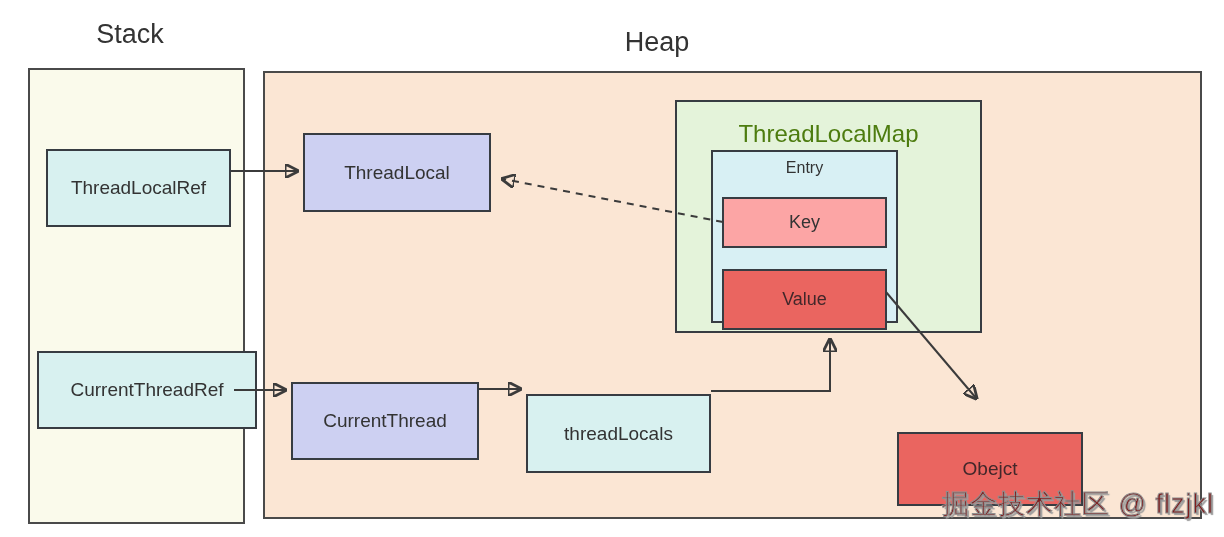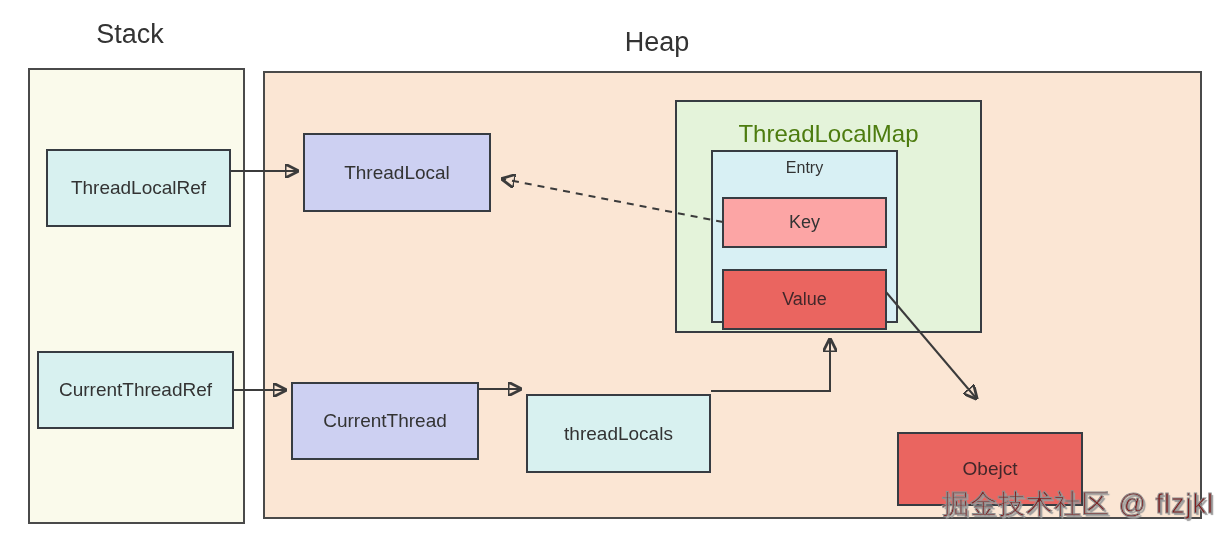--- a/index.html
+++ b/index.html
@@ -50,21 +50,21 @@
     color: #333333;
     white-space: nowrap;
   }
   .cyan     { background: #d8f1f0; }
   .lavender { background: #cdd0f2; }
   .gray     { background: #fca5a5; }
   .red      { background: #ea6560; color: #42272a; }
 
   .node.threadlocalref   { left: 46px;  top: 131px; width: 185px; height: 78px; margin-top: 18px; }
   .node.threadlocal      { left: 303px; top: 133px; width: 188px; height: 79px; }
-  .node.currentthreadref { left: 37px;  top: 351px; width: 197px; height: 78px; }
+  .node.currentthreadref { left: 37px;  top: 351px; width: 220px; height: 78px; }
   .node.currentthread    { left: 291px; top: 350px; width: 188px; height: 78px; margin-top: 32px; }
   .node.threadlocals     { left: 526px; top: 351px; width: 185px; height: 79px; margin-top: 43px; }
 
   .map {
     position: absolute;
     left: 675px; top: 100px; width: 307px; height: 233px;
     background: #e4f3da;
     border: 2px solid #373c42;
     box-sizing: border-box;
   }

